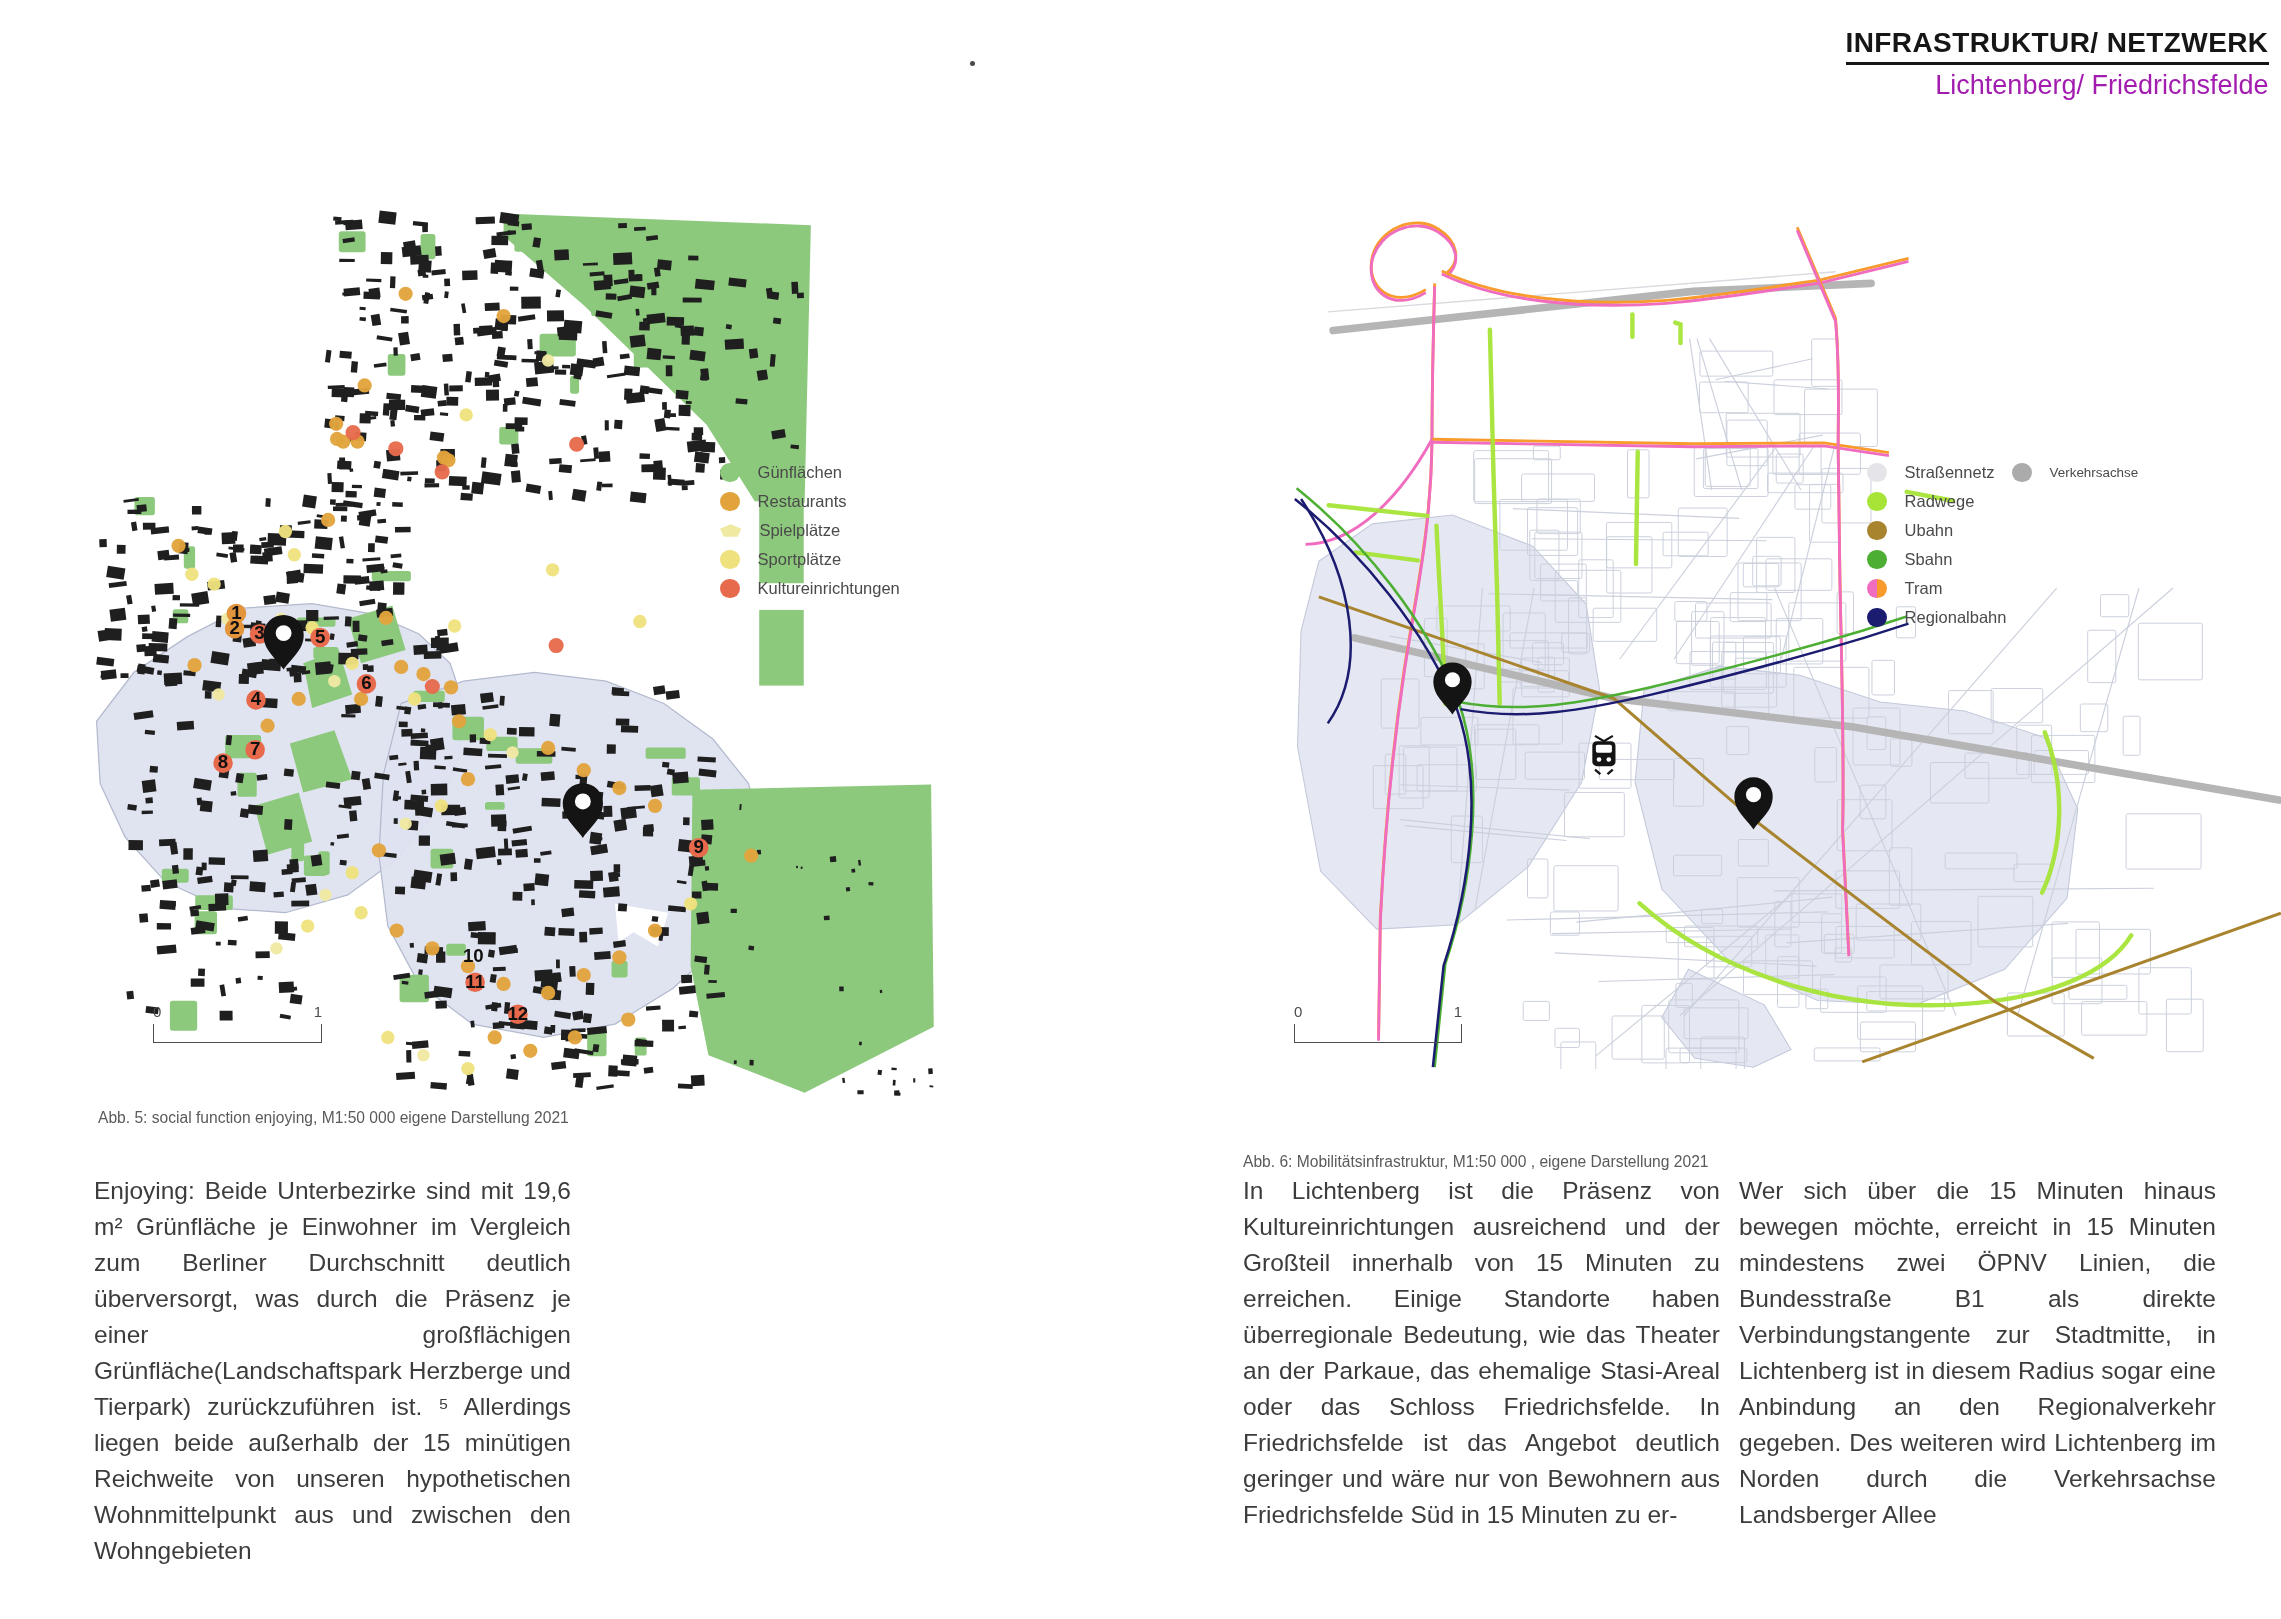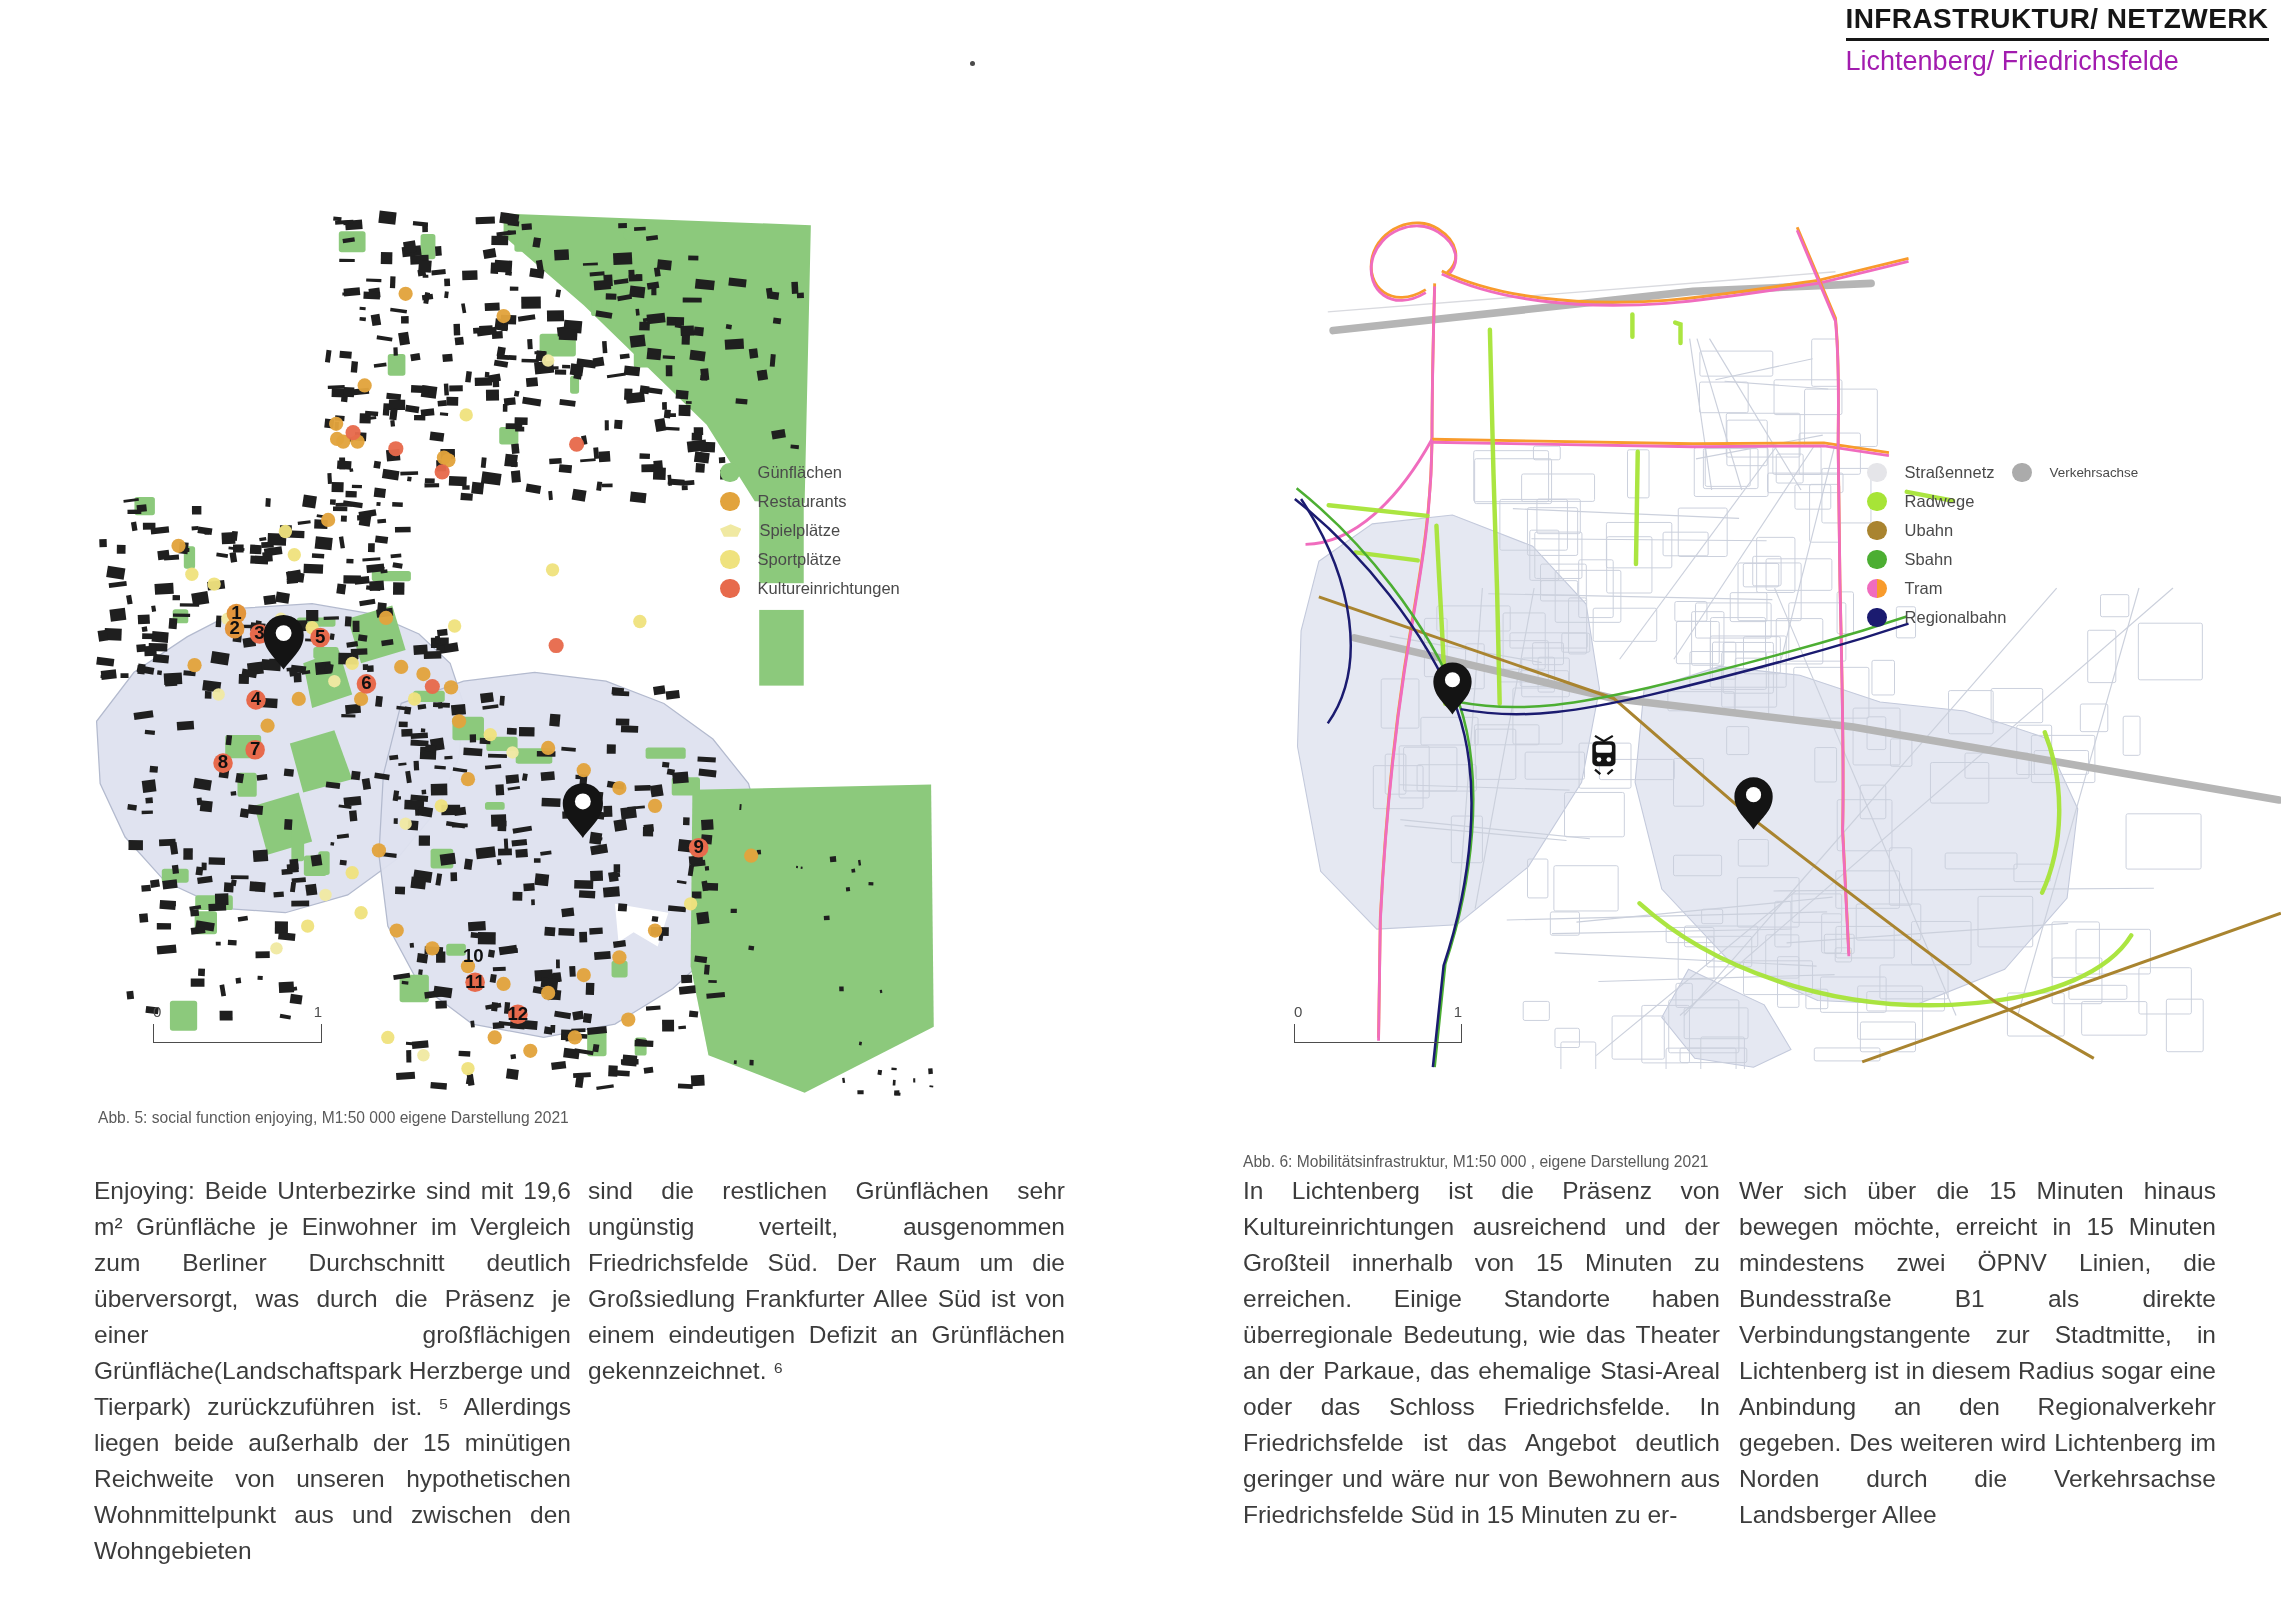--- a/index.html
+++ b/index.html
@@ -1,19 +1,19 @@
 <!DOCTYPE html>
 <html style="font-size:14.3px"><head>
 <meta charset="utf-8">
 <style>
   html,body{margin:0;padding:0;background:#ffffff;}
   #page{position:relative;width:2281px;height:1619px;background:#fff;overflow:hidden;
         font-family:"Liberation Sans", sans-serif;color:#3e3e3e;}
   
-  #header{position:absolute;top:3px;right:12.5px;text-align:left;}
+  #header{position:absolute;top:27px;right:12.5px;text-align:right;}
   #header .title{display:inline-block;font-size:28px;font-weight:800;color:#161616;
         letter-spacing:0.4px;border-bottom:3.1px solid #161616;padding-bottom:2.7px;}
   #header .subtitle{font-size:27px;font-weight:400;color:#a21caf;margin-top:5.3px;}
   #stray-dot{position:absolute;left:970px;top:61px;width:5.3px;height:5.3px;border-radius:50%;background:#4a4a4a;}
   
   .map-svg{position:absolute;}
   
   .legend{position:absolute;}
   .legend-row{display:flex;align-items:center;height:29px;}
   .swatch{width:19.6px;height:19.6px;border-radius:50%;flex:0 0 auto;margin-right:18px;}
@@ -1308,21 +1308,20 @@
     </div>
     <div class="bar"></div>
   </div>
 
   <div class="caption" style="left:1243px;top:1109px;margin-top:44px;">Abb. 6: Mobilitätsinfrastruktur, M1:50 000 , eigene Darstellung 2021</div>
 
   <div class="col" id="col-0" style="left:94px;">
       <p>Enjoying: Beide Unterbezirke sind mit 19,6 m² Grünfläche je Einwohner im Vergleich zum Berliner Durchschnitt deutlich überversorgt, was durch  die Präsenz je einer großflächigen Grünfläche(Landschaftspark Herzberge und Tierpark) zurückzuführen ist. ⁵ Allerdings liegen beide außerhalb der 15 minütigen Reichweite von unseren hypothetischen Wohnmittelpunkt aus und zwischen den Wohngebieten</p>
     </div>
   <div class="col" id="col-1" style="left:588px;">
-      <p>sind die restlichen Grünflächen sehr ungünstig verteilt, ausgenommen Friedrichsfelde Süd.  Der Raum um die Großsiedlung Frankfurter Allee Süd ist von einem eindeutigen Defizit an Grünflächen gekennzeichnet. ⁶</p>
     </div>
   <div class="col" id="col-2" style="left:1243px;">
       <p>In Lichtenberg ist die Präsenz von Kultureinrichtungen ausreichend und der Großteil innerhalb von 15 Minuten zu erreichen. Einige Standorte haben überregionale Bedeutung, wie das Theater an der Parkaue, das ehemalige Stasi-Areal oder das Schloss Friedrichsfelde.  In Friedrichsfelde ist das Angebot deutlich geringer und wäre nur von Bewohnern aus Friedrichsfelde Süd in  15 Minuten zu er-</p>
     </div>
   <div class="col" id="col-3" style="left:1739px;">
       <p>Wer sich über die 15 Minuten hinaus bewegen möchte, erreicht in 15 Minuten mindestens zwei ÖPNV Linien, die Bundesstraße B1 als direkte Verbindungstangente zur Stadtmitte, in Lichtenberg ist in diesem Radius sogar eine Anbindung an den Regionalverkehr gegeben.  Des weiteren wird Lichtenberg im Norden durch die Verkehrsachse Landsberger Allee</p>
     </div>
 
 </div>
 

